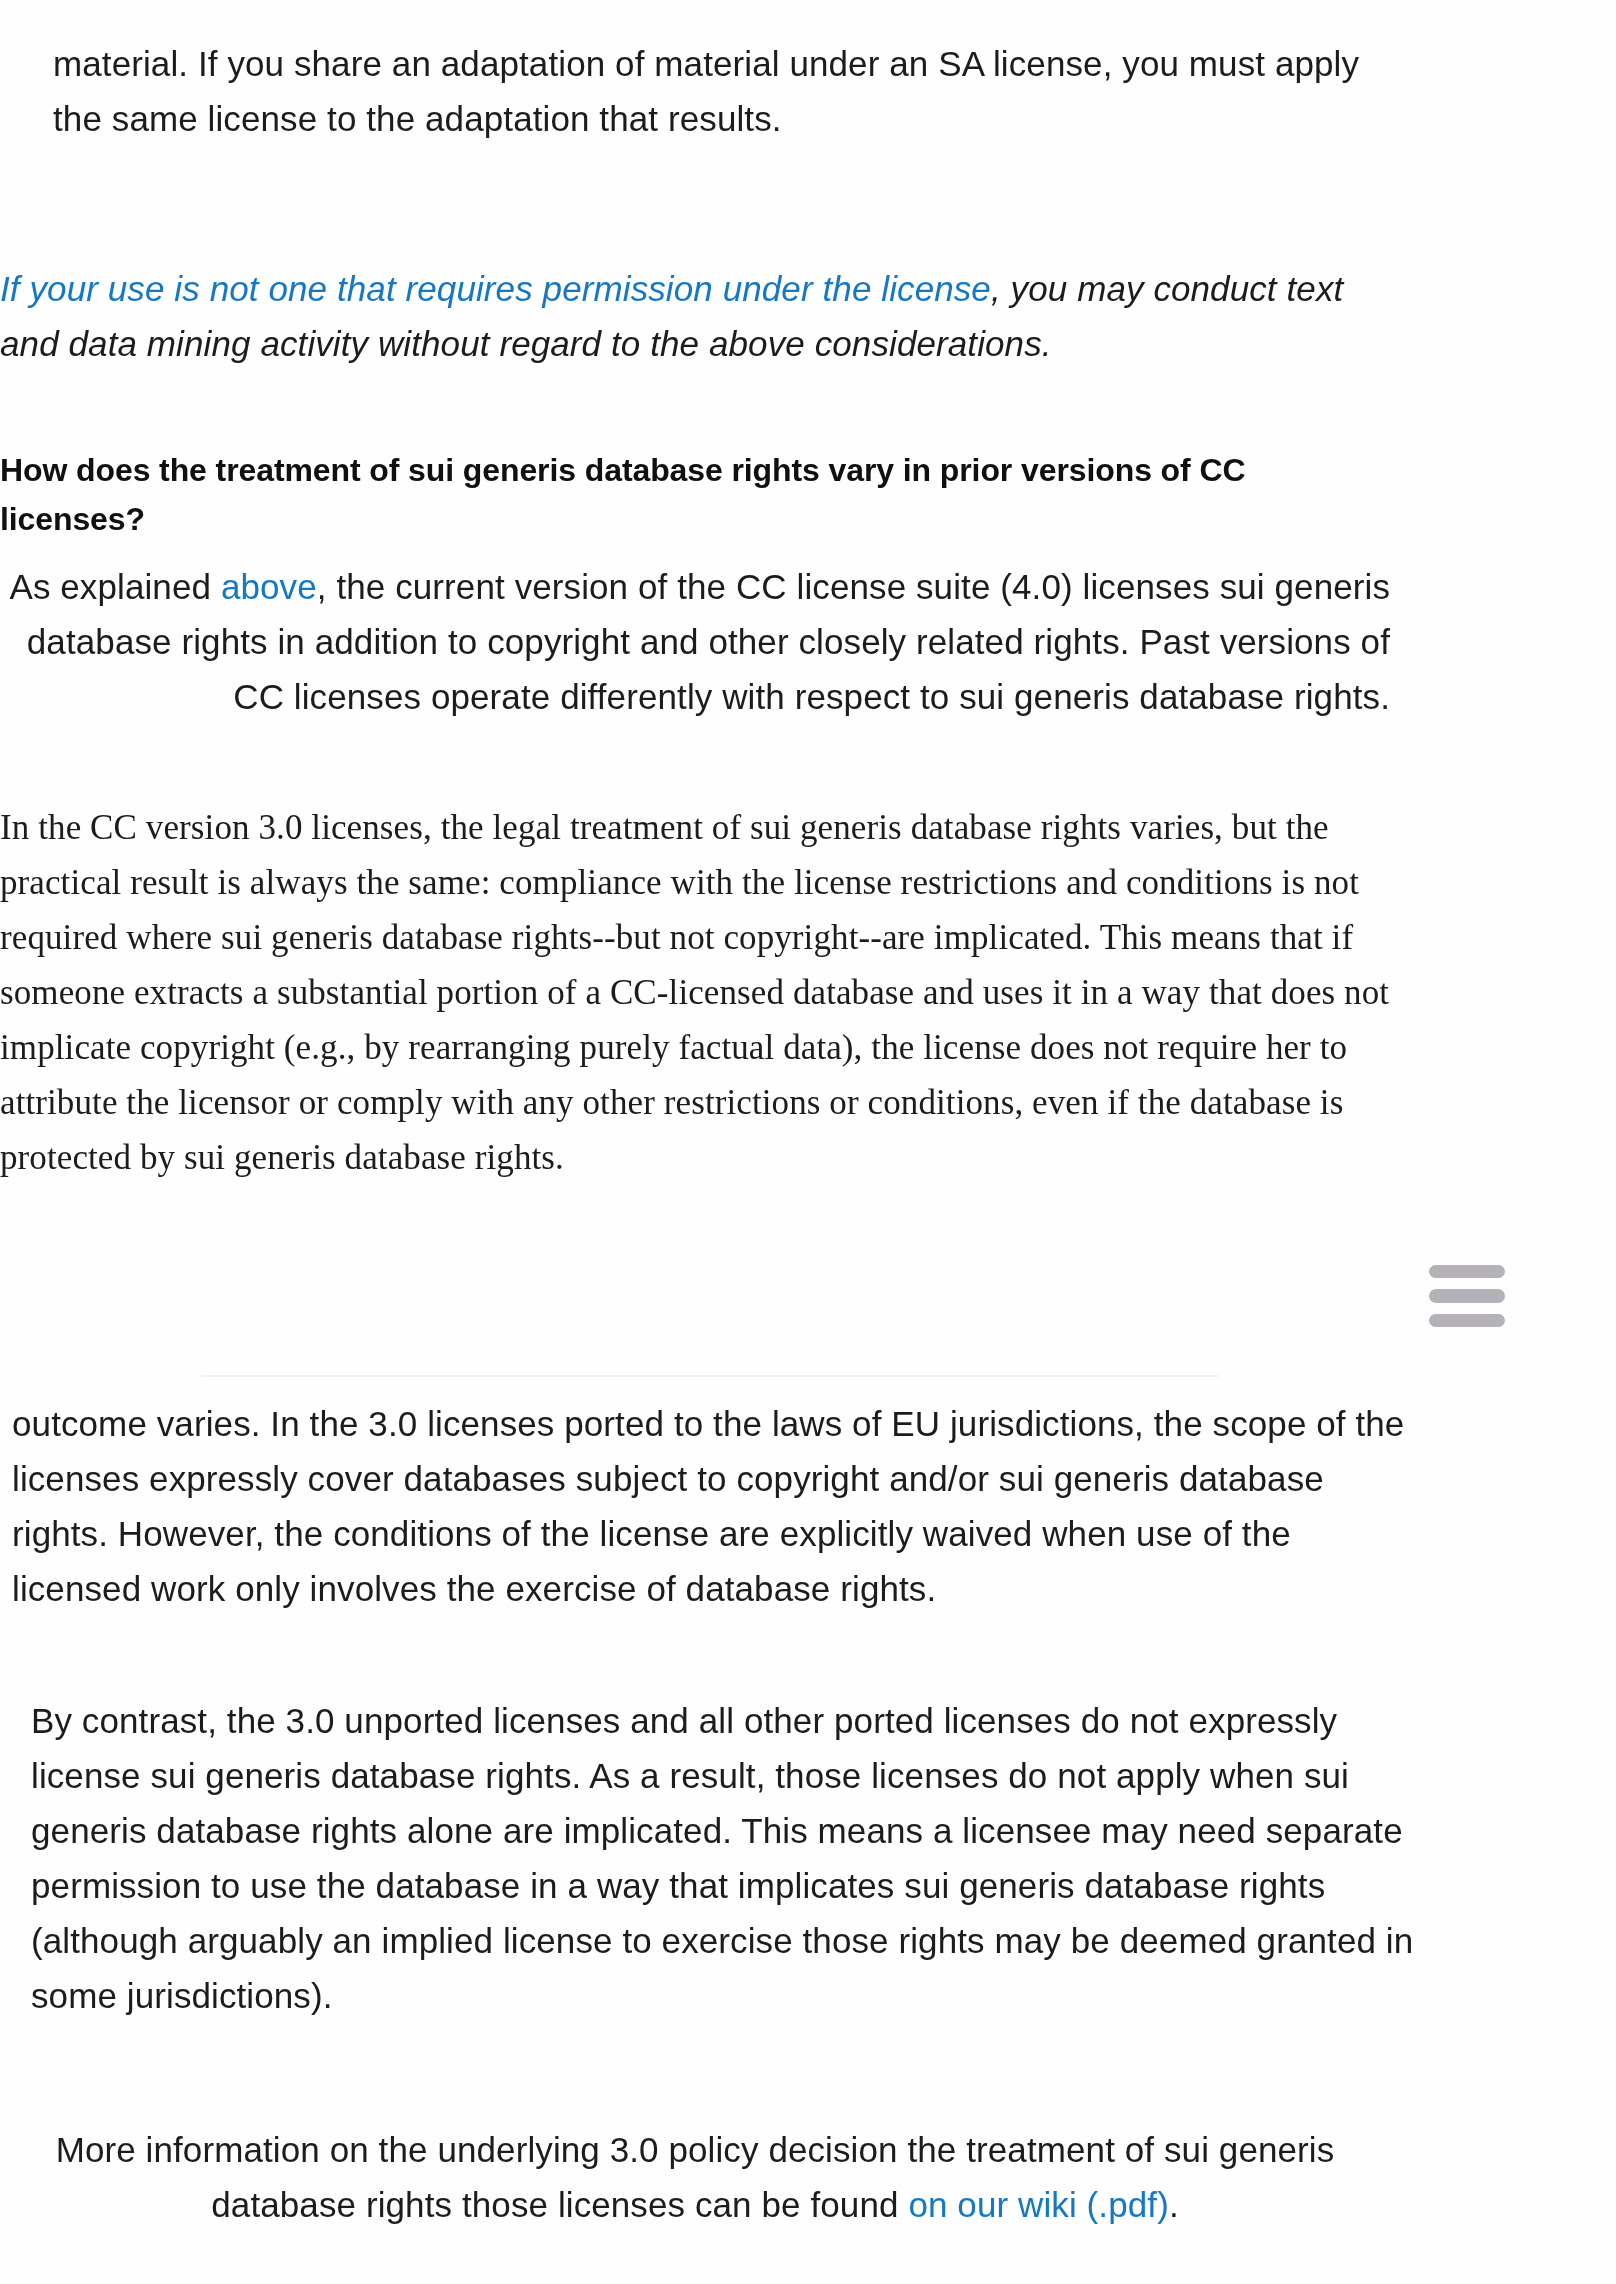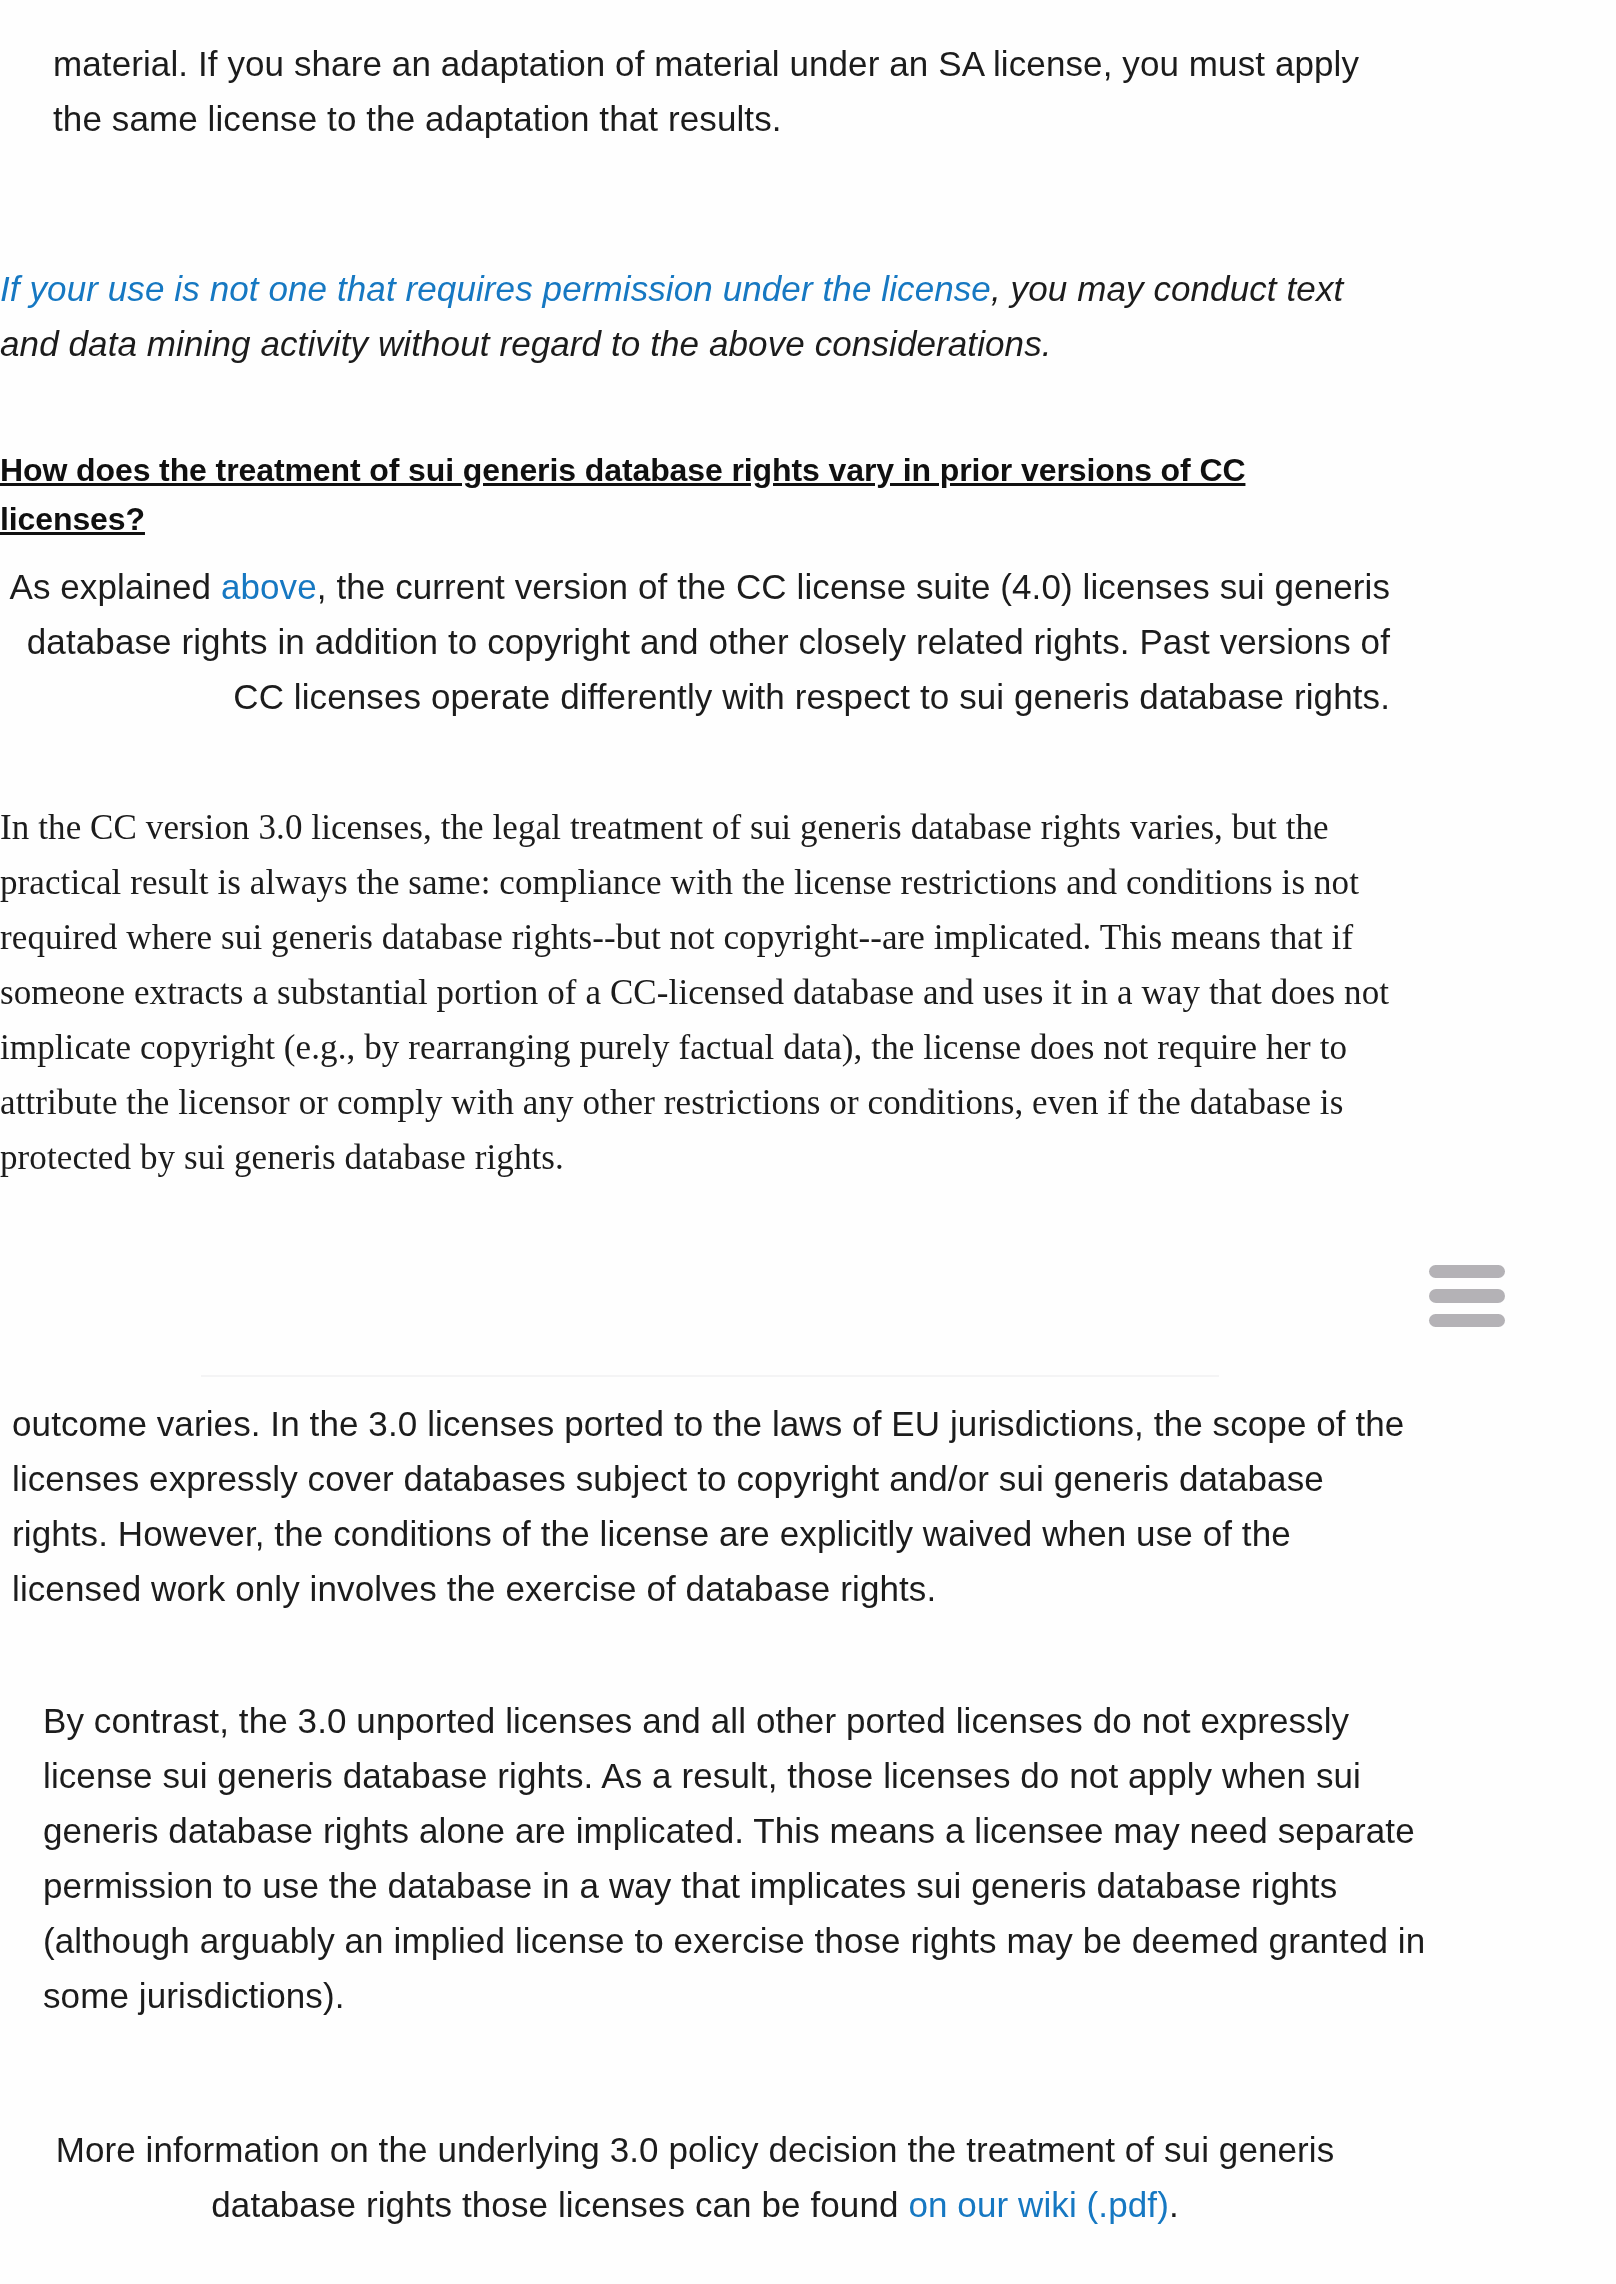--- a/index.html
+++ b/index.html
@@ -37,21 +37,20 @@
     cursor: pointer;
   }
 
   h2.section-heading {
     margin: 0;
     font-size: 32px;
     line-height: 49px;
     font-weight: 700;
     color: #101010;
     letter-spacing: -0.1px;
-    text-decoration: underline;
   }
 
   
 
   .blk-intro-cont {
     position: absolute;
     left: 53px;
     top: 36px;
     width: 1337px;
   }
@@ -89,21 +88,21 @@
 
   .blk-outcome {
     position: absolute;
     left: 12px;
     top: 1396px;
     width: 1401px;
   }
 
   .blk-bycontrast {
     position: absolute;
-    left: 16px;
+    left: 4px;
     top: 1693px;
     width: 1397px;
     padding-left: 27px;
   }
 
   .blk-moreinfo {
     position: absolute;
     left: 0px;
     top: 2122px;
     width: 1390px;

